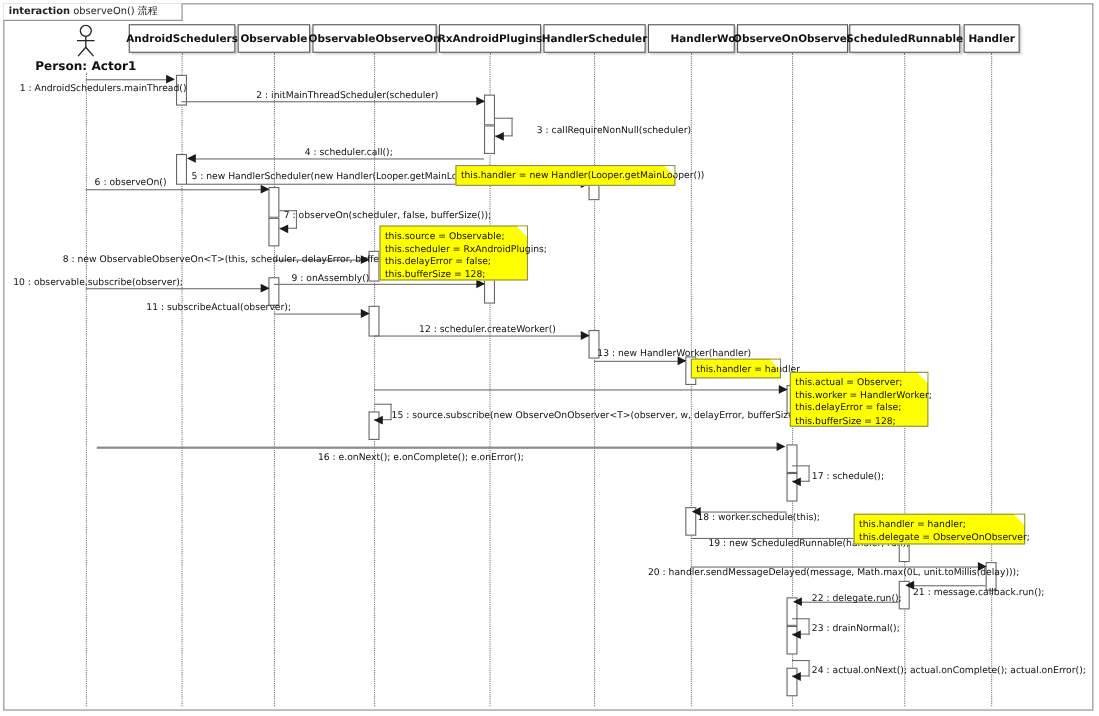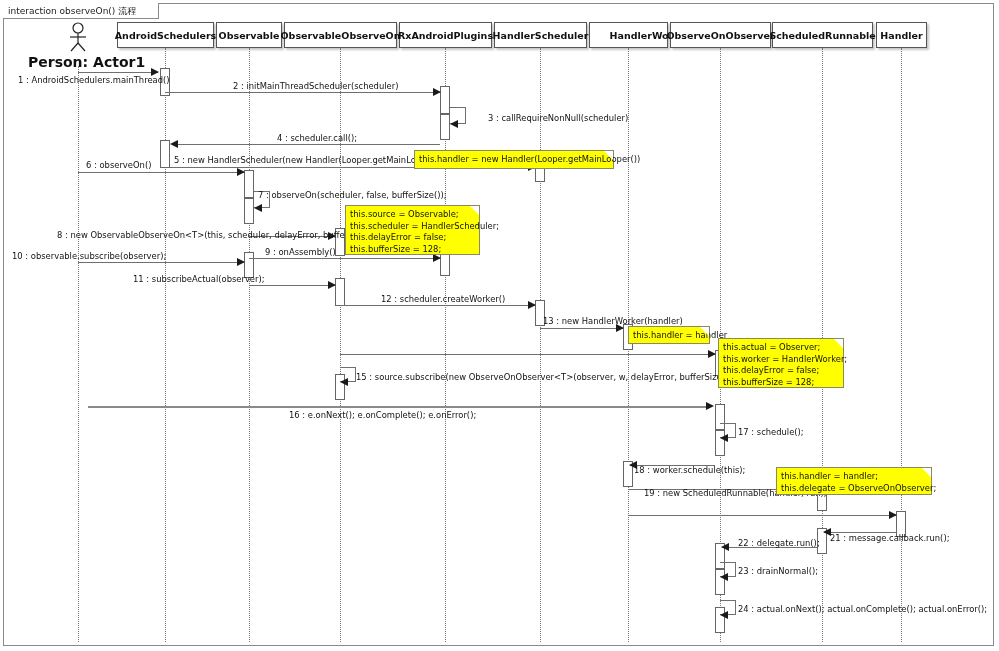--- a/index.html
+++ b/index.html
@@ -3,28 +3,28 @@
 <meta charset="utf-8">
 <style>
   html,body{margin:0;padding:0;background:#fff;}
   body{font-family:"DejaVu Sans","Liberation Sans",sans-serif;}
   #stage{position:relative;width:999px;height:651px;background:#ffffff;overflow:hidden;}
   #frame{position:absolute;left:3px;top:3px;width:991px;height:643px;border:1px solid #8a8a8a;box-sizing:border-box;}
   #title-tab{position:absolute;left:3px;top:3px;height:16px;line-height:16px;
     border:1px solid #8a8a8a;border-top:none;border-left:none;background:#fff;
     padding:0 22px 0 5px;font-size:9px;color:#222;white-space:nowrap;
     box-sizing:border-box;}
-  #title-tab .kw{font-weight:normal;}
+  #title-tab .kw{font-weight:bold;}
   .participant{position:absolute;border:1px solid #555;background:#fff;
     box-shadow:2px 2px 2px rgba(0,0,0,.22);
     font-size:9.5px;font-weight:bold;color:#111;
     display:flex;align-items:center;justify-content:center;
     box-sizing:border-box;white-space:nowrap;}
   .lifeline{position:absolute;width:0;border-left:1px dotted #777;}
-  .actor-label{position:absolute;font-size:14px;font-weight:bold;color:#111;
+  .actor-label{position:absolute;font-size:11px;font-weight:bold;color:#111;
     white-space:nowrap;text-align:center;}
   .activation{position:absolute;width:10px;background:#fff;border:1px solid #666;
     box-sizing:border-box;}
   .msgline{position:absolute;height:0;border-top:1px solid #6f6f6f;}
   .msgline.thick{border-top:2px solid #8a8a8a;}
   .arrowR{position:absolute;width:0;height:0;border-style:solid;
     border-width:4px 0 4px 8px;border-color:transparent transparent transparent #1a1a1a;}
   .arrowL{position:absolute;width:0;height:0;border-style:solid;
     border-width:4px 8px 4px 0;border-color:transparent #1a1a1a transparent transparent;}
   .msglabel{position:absolute;font-size:8.4px;color:#111;white-space:nowrap;}
@@ -201,20 +201,21 @@
   <div class="msgline" style="left:630px;top:465px;width:85px;"></div>
   <div class="arrowL" style="left:629px;top:461px;"></div>
   <div class="msglabel" style="left:634px;top:465px;">18 : worker.schedule(this);</div>
 
   <div class="msgline" style="left:628px;top:489px;width:189px;"></div>
   <div class="arrowR" style="left:810px;top:485px;"></div>
   <div class="msglabel" style="left:644px;top:488px;">19 : new ScheduledRunnable(handler, run);</div>
 
   <div class="msgline" style="left:628px;top:515px;width:268px;"></div>
   <div class="arrowR" style="left:889px;top:511px;"></div>
+  <div class="msglabel" style="left:589px;top:515px;">20 : handler.sendMessageDelayed(message, Math.max(0L, unit.toMillis(delay)));</div>
 
   <div class="msgline" style="left:824px;top:532px;width:72px;"></div>
   <div class="arrowL" style="left:823px;top:528px;"></div>
   <div class="msglabel" style="left:830px;top:533px;">21 : message.callback.run();</div>
 
   <div class="msgline" style="left:722px;top:547px;width:95px;"></div>
   <div class="arrowL" style="left:721px;top:543px;"></div>
   <div class="msglabel" style="left:738px;top:538px;">22 : delegate.run();</div>
 
   <div class="selfloop" style="left:720px;top:562px;width:16px;height:15px;"></div>
@@ -226,21 +227,21 @@
   <div class="msglabel" style="left:738px;top:604px;">24 : actual.onNext();  actual.onComplete();  actual.onError();</div>
 
   <div class="note" style="left:414px;top:150px;width:200px;height:19px;">
     <span class="fold"></span>
     <span class="nline">this.handler = new Handler(Looper.getMainLooper())</span>
   </div>
 
   <div class="note" style="left:345px;top:205px;width:135px;height:50px;">
     <span class="fold"></span>
     <span class="nline">this.source = Observable;</span>
-    <span class="nline">this.scheduler = HandlerScheduler;</span>
+    <span class="nline">this.scheduler = RxAndroidPlugins;</span>
     <span class="nline">this.delayError = false;</span>
     <span class="nline">this.bufferSize = 128;</span>
   </div>
 
   <div class="note" style="left:628px;top:326px;width:82px;height:18px;">
     <span class="fold"></span>
     <span class="nline">this.handler = handler</span>
   </div>
 
   <div class="note" style="left:718px;top:338px;width:126px;height:50px;">

